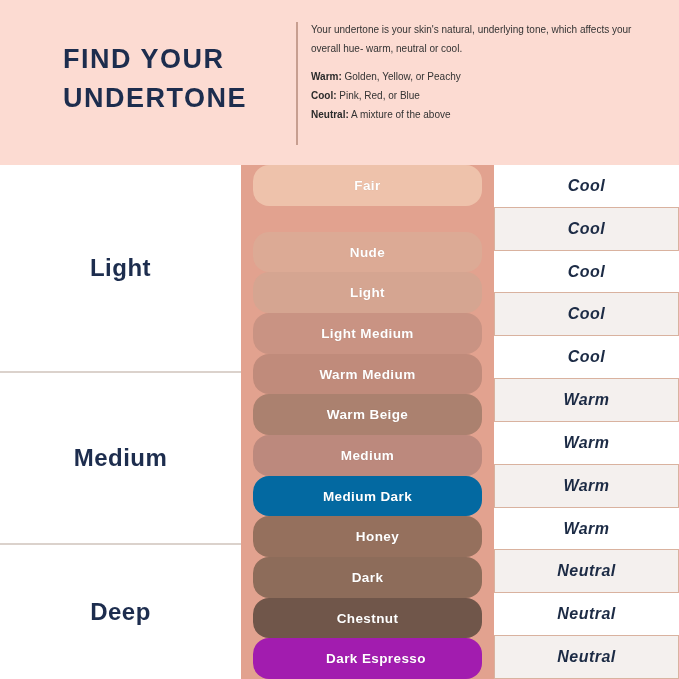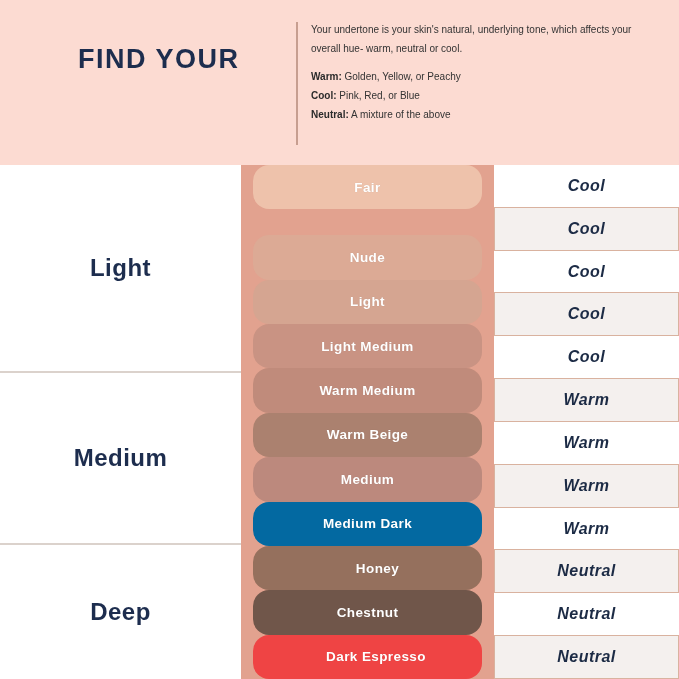--- a/index.html
+++ b/index.html
@@ -3,21 +3,21 @@
 <meta charset="utf-8">
 <style>
   html,body{margin:0;padding:0;background:#ffffff;}
   .canvas{
     width:679px;height:679px;position:relative;overflow:hidden;
     font-family:"Liberation Sans", sans-serif;background:#ffffff;
   }
   
   .header{position:relative;width:679px;height:165px;background:#fcdbd2;}
   .title{
-    position:absolute;left:78px;top:40px;
+    position:absolute;left:63px;top:40px;
     font-size:27px;line-height:39px;font-weight:bold;letter-spacing:1.5px;
     color:#1d2d4e;
   }
   .vdivider{position:absolute;left:296px;top:22px;width:2px;height:123px;background:#c79e90;}
   .desc{
     position:absolute;left:311px;top:20px;width:352px;
     color:#333333;font-size:10px;line-height:19px;
   }
   .desc p{margin:0 0 9px 0;}
   .legend-line{margin:0;line-height:19px;}
@@ -45,20 +45,21 @@
   }
 </style>
 </head>
 <body>
 
 <div class="canvas">
 
   <div class="header" style="background: rgb(252, 219, 210);">
     <div class="title" style="color: rgb(29, 45, 78);">
       <div>FIND YOUR</div>
+      <div>UNDERTONE</div>
     </div>
     <div class="vdivider"></div>
     <div class="desc">
       <p>Your undertone is your skin's natural, underlying tone, which affects your overall hue- warm, neutral or cool.</p>
       <div class="legend-line"><b>Warm:</b> <span>Golden, Yellow, or Peachy</span></div>
       <div class="legend-line"><b>Cool:</b> <span>Pink, Red, or Blue</span></div>
       <div class="legend-line"><b>Neutral:</b> <span>A mixture of the above</span></div>
     </div>
   </div>
 
@@ -77,22 +78,23 @@
     <div class="swatch-col" style="background: rgb(226, 162, 143);">
         <div class="swatch-row" style="background: rgb(238, 194, 171);">Fair</div>
         <div class="swatch-row" style="background: rgb(220, 170, 149); margin-top: 26px;">Nude</div>
         <div class="swatch-row" style="background: rgb(213, 165, 145);">Light</div>
         <div class="swatch-row" style="background: rgb(201, 147, 131);">Light Medium</div>
         <div class="swatch-row" style="background: rgb(192, 139, 123);">Warm Medium</div>
         <div class="swatch-row" style="background: rgb(171, 129, 111);">Warm Beige</div>
         <div class="swatch-row" style="background: rgb(188, 137, 125);">Medium</div>
         <div class="swatch-row" style="background: #0369a1;">Medium Dark</div>
         <div class="swatch-row" style="background: rgb(149, 112, 93); padding-left: 20px;">Honey</div>
+        <div class="swatch-row" style="background: rgb(141, 108, 90);">Dark</div>
         <div class="swatch-row" style="background: rgb(112, 86, 74);">Chestnut</div>
-        <div class="swatch-row" style="background: #ef4444; padding-left: 17px;">Dark Espresso</div>
+        <div class="swatch-row" style="background: #a21caf; padding-left: 17px;">Dark Espresso</div>
       </div>
     <div class="undertone-col">
         <div class="undertone-row">Cool</div>
         <div class="undertone-row" style="background: rgb(244, 240, 238); border: 1px solid rgb(217, 178, 159);">Cool</div>
         <div class="undertone-row">Cool</div>
         <div class="undertone-row" style="background: rgb(244, 240, 238); border: 1px solid rgb(217, 178, 159);">Cool</div>
         <div class="undertone-row">Cool</div>
         <div class="undertone-row" style="background: rgb(244, 240, 238); border: 1px solid rgb(217, 178, 159);">Warm</div>
         <div class="undertone-row">Warm</div>
         <div class="undertone-row" style="background: rgb(244, 240, 238); border: 1px solid rgb(217, 178, 159);">Warm</div>

